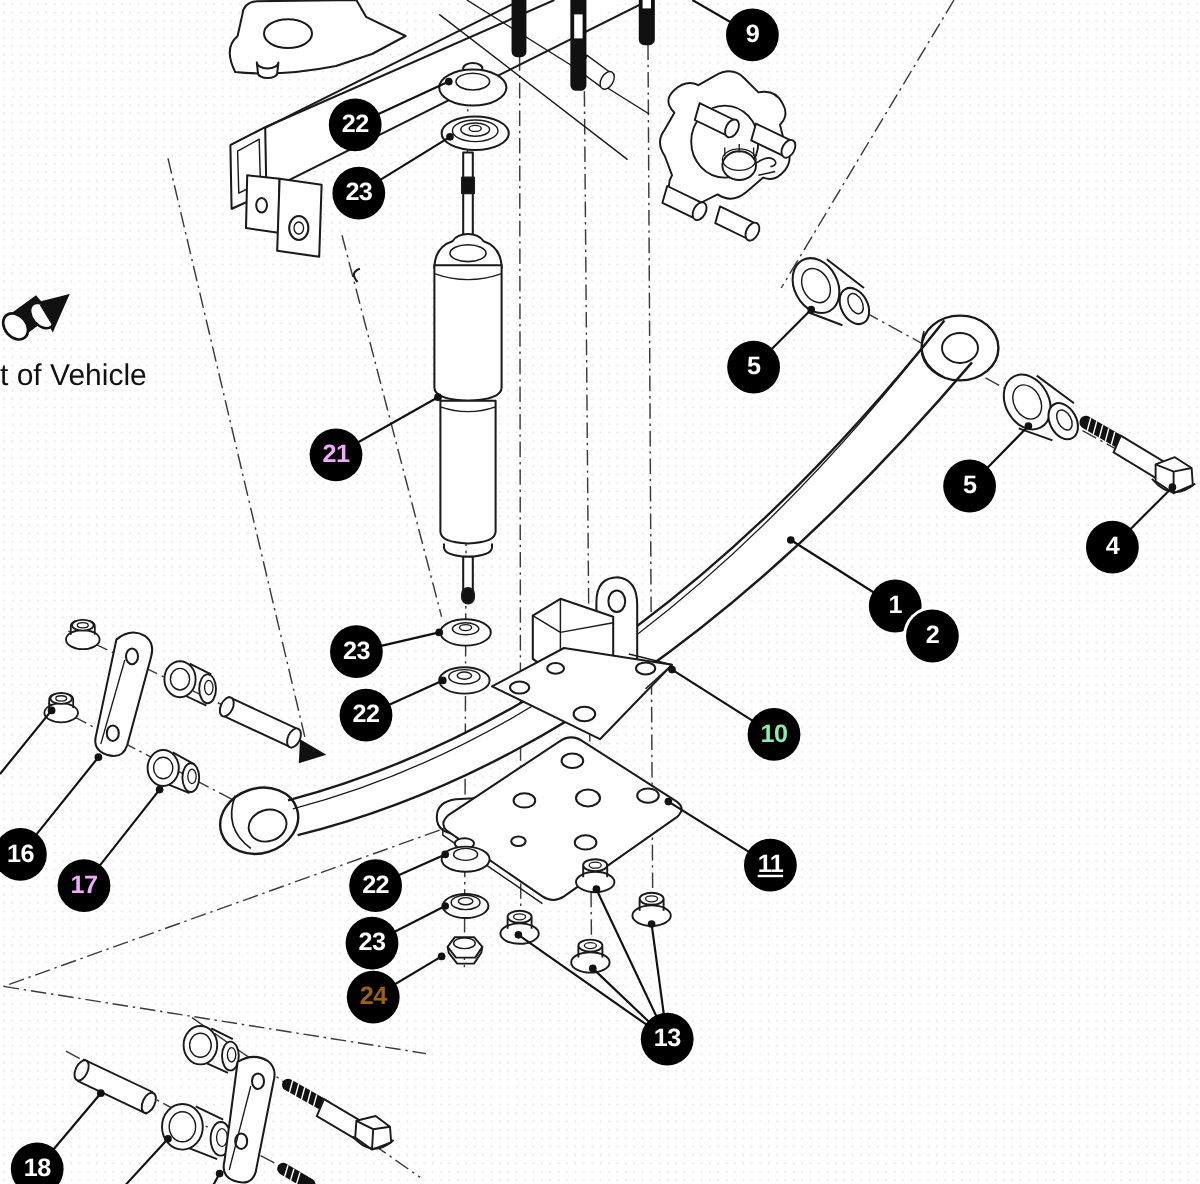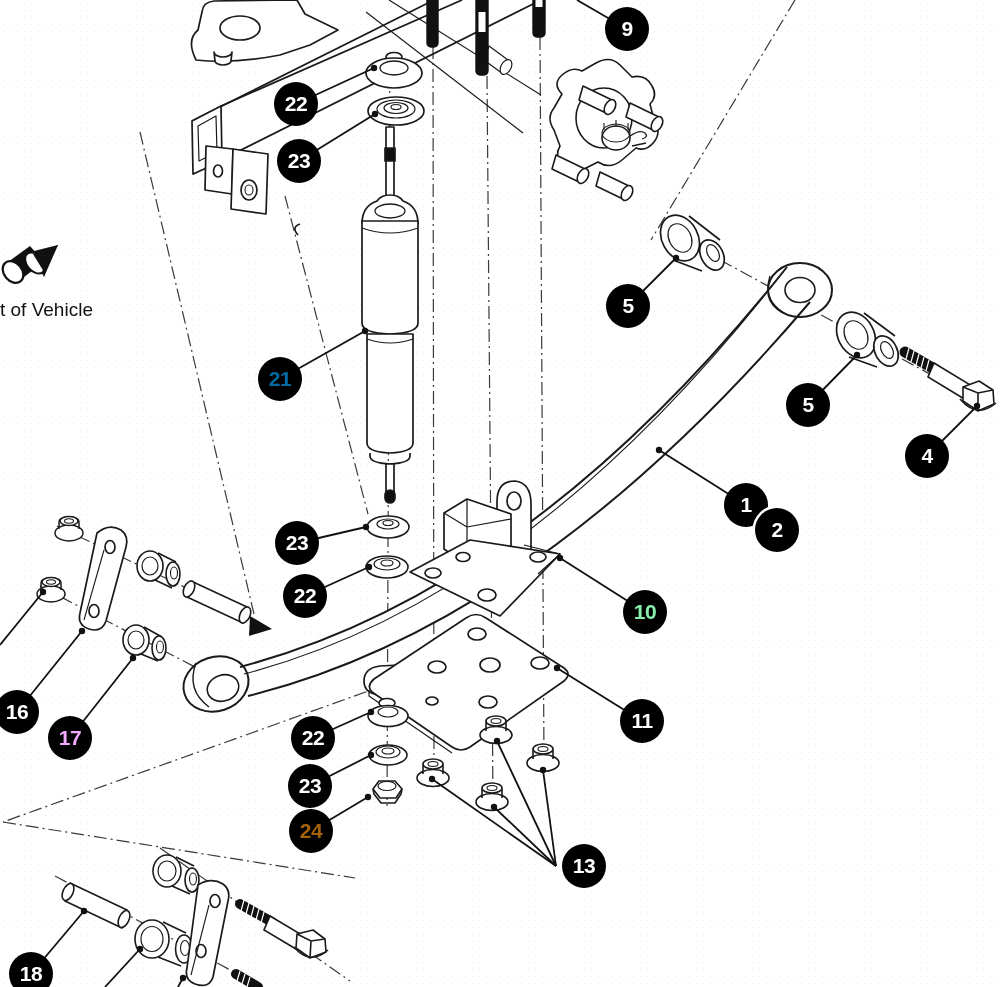--- a/index.html
+++ b/index.html
@@ -13,21 +13,21 @@
   .stage svg { position:absolute; left:0; top:0; }
   #leader-layer { pointer-events:none; }
   .callout {
     position:absolute; width:44px; height:44px; border-radius:50%;
     background:#000; color:#fff; display:flex; align-items:center; justify-content:center;
     font-weight:bold; font-size:21px; letter-spacing:-0.5px;
     font-family:"Liberation Sans", sans-serif; user-select:none;
   }
   .callout.ring { box-shadow:0 0 0 2.5px #fff; }
   .front-label {
-    position:absolute; left:0px; top:299px; font-size:19px; color:#111;
+    position:absolute; left:0px; top:299px; font-size:25px; color:#111;
     white-space:nowrap;
   }
 </style>
 </head>
 <body>
 
 <div class="stage">
 
   <svg width="1000" height="987" viewBox="0 0 1000 987">
 
@@ -364,32 +364,32 @@
       <circle cx="140" cy="949" r="3.2" fill="#111"></circle>
       <line x1="183" y1="978" x2="178" y2="987" stroke="#111" stroke-width="1.8"></line>
       <circle cx="183" cy="978" r="3.2" fill="#111"></circle>
     </svg>
 
   <div id="callout-layer">
       <div class="callout" style="left: 605px; top: 7px; background: rgb(0, 0, 0); color: rgb(255, 255, 255);">9</div>
       <div class="callout" style="left: 274px; top: 82px; background: rgb(0, 0, 0); color: rgb(255, 255, 255);">22</div>
       <div class="callout" style="left: 277px; top: 139px; background: rgb(0, 0, 0); color: rgb(255, 255, 255);">23</div>
       <div class="callout" style="left: 606px; top: 284px; background: rgb(0, 0, 0); color: rgb(255, 255, 255);">5</div>
-      <div class="callout" style="left: 258px; top: 357px; background: rgb(0, 0, 0); color: #0369a1;">21</div>
+      <div class="callout" style="left: 258px; top: 357px; background: rgb(0, 0, 0); color: #f0abfc;">21</div>
       <div class="callout" style="left: 786px; top: 383px; background: rgb(0, 0, 0); color: rgb(255, 255, 255);">5</div>
       <div class="callout" style="left: 905px; top: 434px; background: rgb(0, 0, 0); color: rgb(255, 255, 255);">4</div>
       <div class="callout" style="left: 724px; top: 483px; background: rgb(0, 0, 0); color: rgb(255, 255, 255);">1</div>
       <div class="callout ring" style="left: 755px; top: 508px; background: rgb(0, 0, 0); color: rgb(255, 255, 255);">2</div>
       <div class="callout" style="left: 275px; top: 521px; background: rgb(0, 0, 0); color: rgb(255, 255, 255);">23</div>
       <div class="callout" style="left: 283px; top: 574px; background: rgb(0, 0, 0); color: rgb(255, 255, 255);">22</div>
       <div class="callout" style="left: 623px; top: 590px; background: rgb(0, 0, 0); color: #86efac;">10</div>
       <div class="callout" style="left: -5px; top: 690px; background: rgb(0, 0, 0); color: rgb(255, 255, 255);">16</div>
-      <div class="callout" style="left: 620px; top: 699px; background: rgb(0, 0, 0); color: rgb(255, 255, 255);">11</div>
+      <div class="callout" style="left: 620px; top: 699px; background: rgb(0, 0, 0); color: rgb(255, 255, 255); text-decoration: underline;">11</div>
       <div class="callout" style="left: 48px; top: 716px; background: rgb(0, 0, 0); color: #f0abfc;">17</div>
       <div class="callout" style="left: 291px; top: 716px; background: rgb(0, 0, 0); color: rgb(255, 255, 255);">22</div>
       <div class="callout" style="left: 288px; top: 764px; background: rgb(0, 0, 0); color: rgb(255, 255, 255);">23</div>
       <div class="callout" style="left: 289px; top: 809px; background: rgb(0, 0, 0); color: #a16207;">24</div>
-      <div class="callout" style="left: 562px; top: 844px; background: rgb(0, 0, 0); color: rgb(255, 255, 255);">13</div>
+      <div class="callout" style="left: 534px; top: 844px; background: rgb(0, 0, 0); color: rgb(255, 255, 255);">13</div>
       <div class="callout" style="left: 9px; top: 952px; background: rgb(0, 0, 0); color: rgb(255, 255, 255);">18</div>
     </div>
 
   <div class="front-label">t of Vehicle</div>
 </div>
 
 </body></html>

